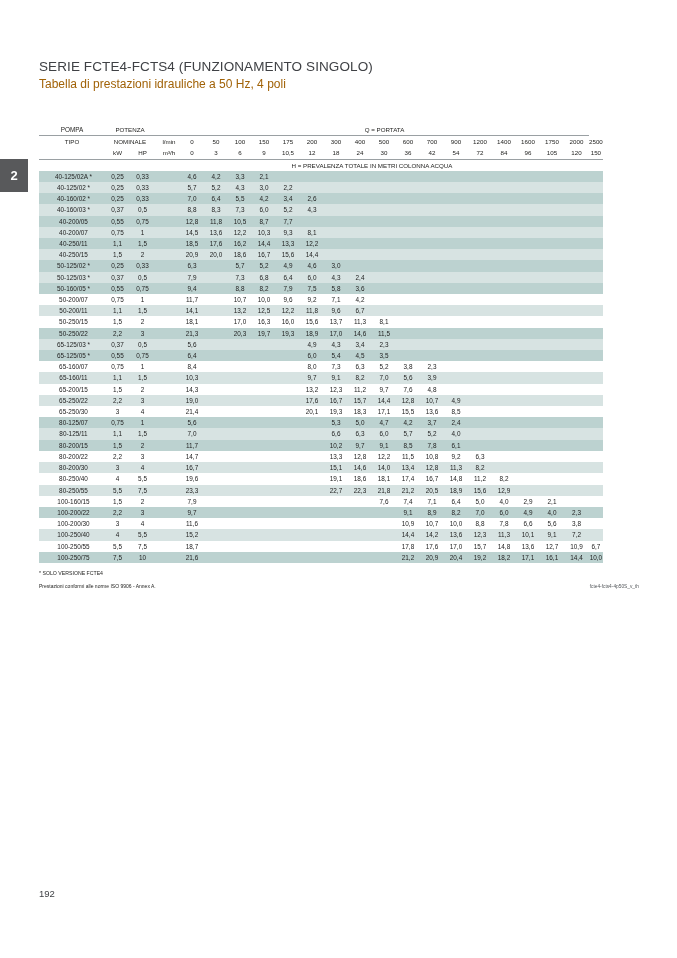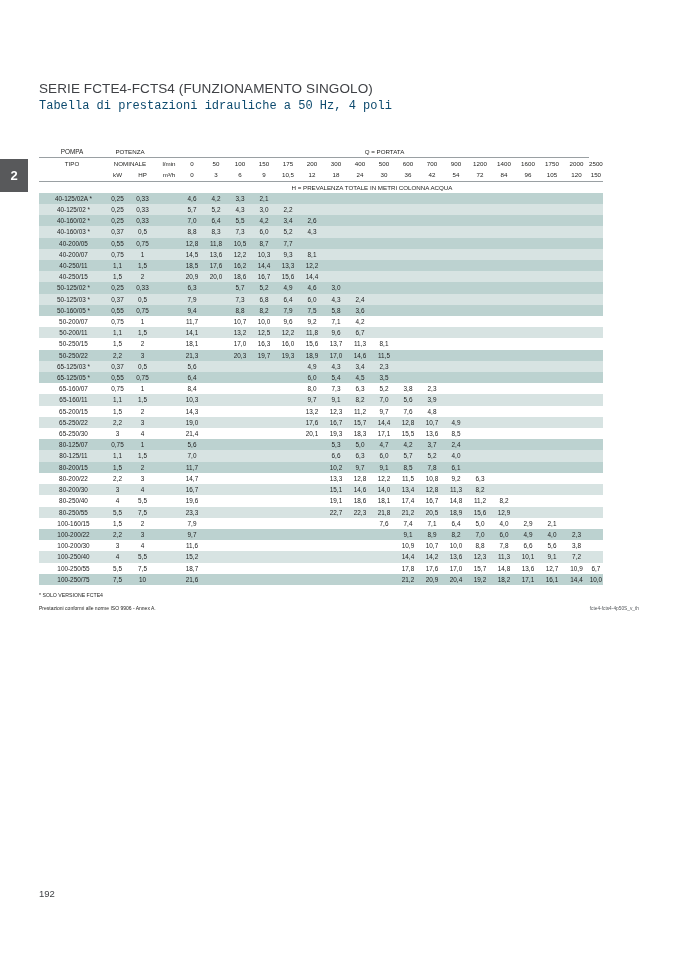--- a/index.html
+++ b/index.html
@@ -33,34 +33,33 @@
   }
 
   .page-wrap {
     position: absolute;
     left: 39px;
     top: 0;
     width: 600px;
   }
 
   .title-block {
-    padding-top: 80px;
+    padding-top: 58px;
   }
   .title-main {
     font-size: 13.5px;
     color: #3f4145;
     letter-spacing: 0.1px;
     line-height: 17px;
   }
   .title-sub {
     font-size: 12px;
-    color: #0c4a6e;
+    color: #a16207;
     line-height: 16px;
     margin-top: 1px;
-    font-family: Liberation Mono, monospace;
   }
 
   
   table.perf {
     border-collapse: collapse;
     margin-top: 32px;
     font-size: 6.4px;
     color: #222;
     table-layout: fixed;
   }

